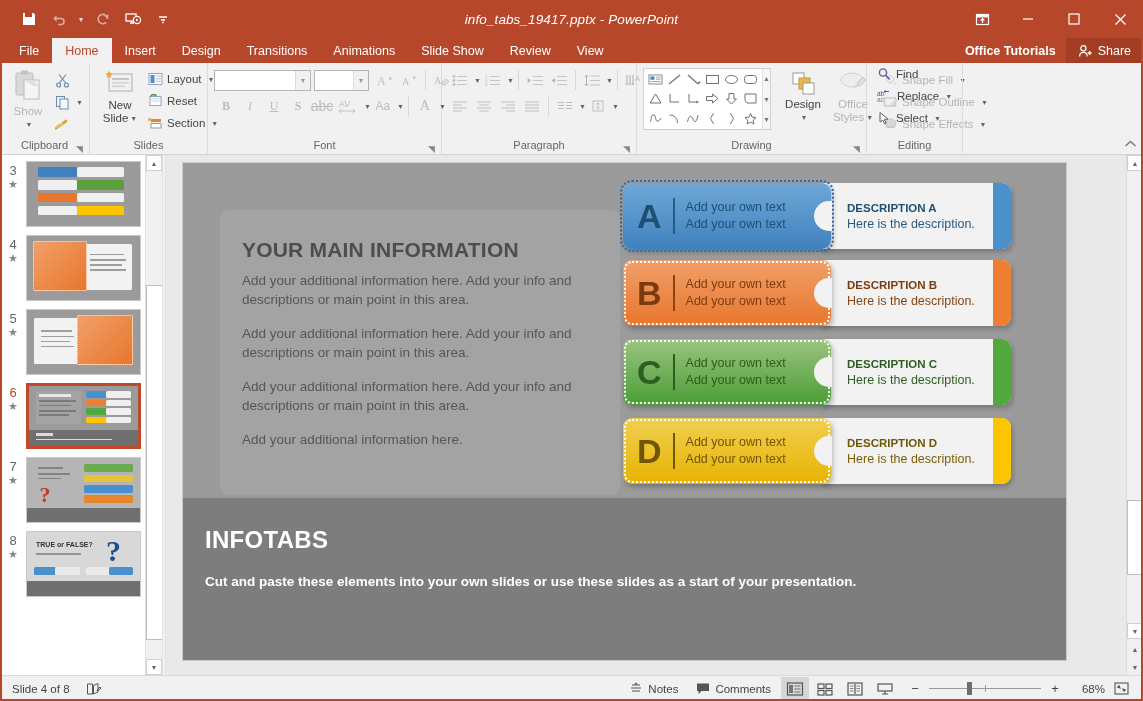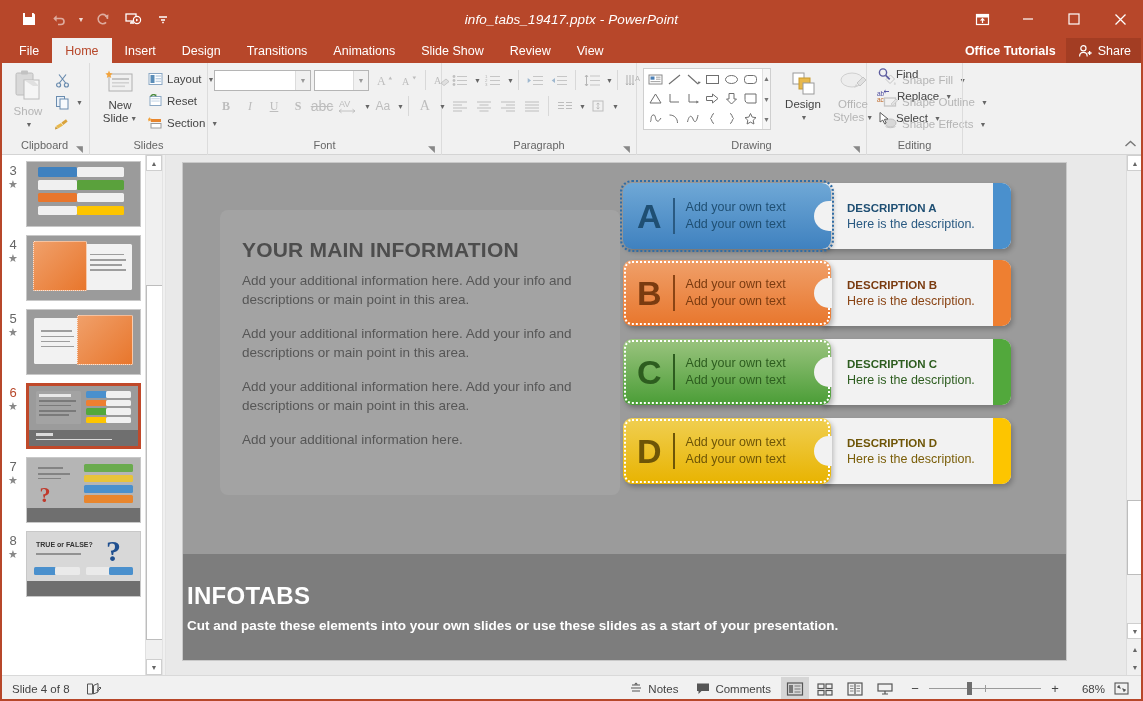--- a/index.html
+++ b/index.html
@@ -184,25 +184,25 @@
     position:relative; margin-left:-10px; width:190px; background:#f2f2f2;
     border-radius:0 9px 9px 0; display:flex; align-items:center;
     padding-left:26px; z-index:2; box-shadow:2px 3px 5px rgba(0,0,0,.22);
   }
   .tab-right-accent{ position:absolute; right:0; top:0; bottom:0; width:18px; border-radius:0 9px 9px 0;}
   .desc-title{ font-size:11.5px; font-weight:bold; line-height:15px; }
   .desc-sub{ font-size:12.5px; line-height:16px; }
 
   
   .infotabs{
-    position:absolute; left:0; right:0; bottom:0; height:106px; background:#7d7d7d;
-    padding:28px 0 0 4px;
+    position:absolute; left:0; right:0; bottom:0; height:162px; background:#7d7d7d;
+    padding:28px 0 0 22px;
   }
   .it-title{ font-size:24px; font-weight:bold; color:#fff; letter-spacing:.3px; }
-  .it-sub{ font-size:13.5px; font-weight:bold; color:#fff; margin-top:8px; }
+  .it-sub{ font-size:13.5px; font-weight:bold; color:#fff; margin-top:20px; }
 
   
   .vscroll{ position:absolute; right:0; top:0; bottom:0; width:17px; background:#f0f0f0;
     border-left:1px solid #dcdcdc;}
 
   
   .statusbar{
     position:absolute; left:0; right:0; bottom:0; height:26px; background:#f1f1f1;
     border-top:1px solid #d9d9d9; display:flex; align-items:center;
     font-size:11.5px; color:#444;

